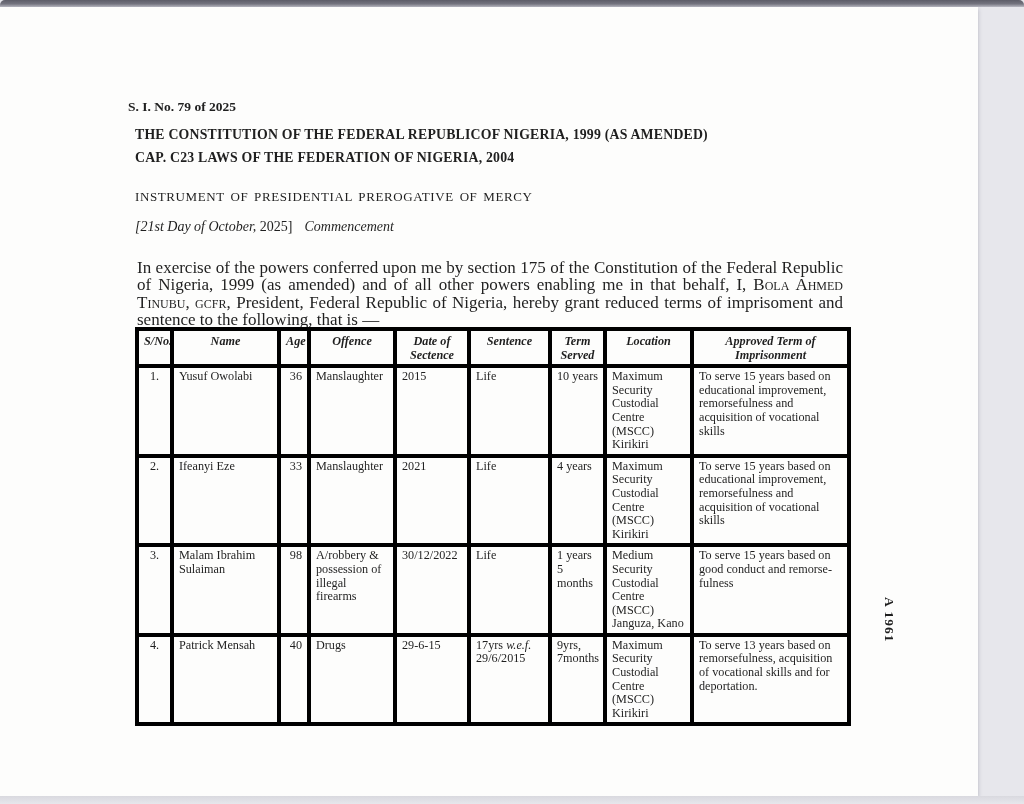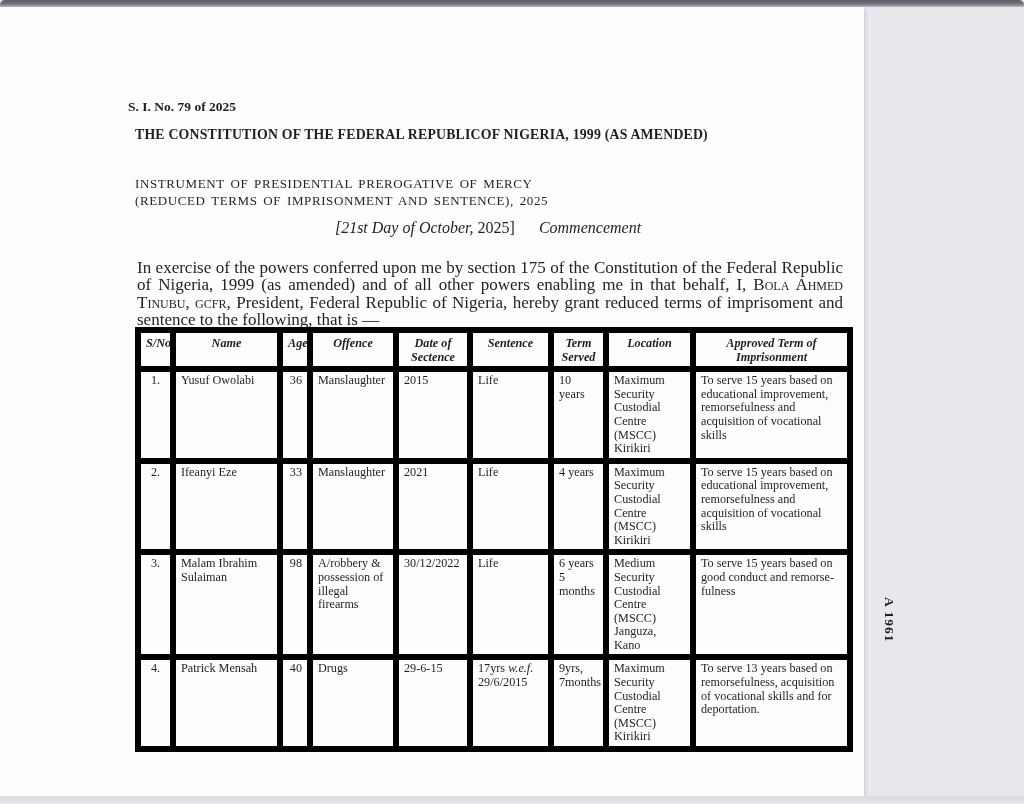--- a/index.html
+++ b/index.html
@@ -14,49 +14,49 @@
   .top-strip {
     position: absolute;
     top: 0; left: 0;
     width: 1024px; height: 7px;
     background: linear-gradient(180deg, #5d5d68 0%, #73737e 55%, #b9b9c2 100%);
     border-radius: 5px 5px 0 0;
   }
   .page {
     position: absolute;
     top: 7px; left: 0;
-    width: 864px; height: 789px;
+    width: 978px; height: 789px;
     background: #fdfdfc;
     box-shadow: 0 2px 4px rgba(90,90,110,0.35);
   }
   .si-number {
     position: absolute;
     top: 92px; left: 128px;
     font-weight: bold;
     font-size: 13.5px;
   }
   .center-block {
     position: absolute;
     left: 135px;
     width: 710px;
   }
   .title-line { font-weight: bold; font-size: 13.8px; letter-spacing: 0.2px; }
   .t1 { top: 120px; }
   .t2 { top: 143px; }
-  .subtitle-line { font-size: 13px; letter-spacing: 0.6px; word-spacing: 2px; }
+  .subtitle-line { font-size: 13px; letter-spacing: 0.6px; word-spacing: 2px; margin-top: 13px; }
   .s1 { top: 169px; }
   .s2 { top: 186px; }
   .commencement-row {
     position: absolute;
     top: 212px; left: 135px;
     width: 706px;
     display: flex;
-    justify-content: center;
-    gap: 24px;
-    font-size: 16px;
+    justify-content: flex-start;
+    gap: 12px;
+    font-size: 14px;
   }
   .commencement-row em { font-style: italic; }
   .preamble {
     position: absolute;
     top: 252px; left: 137px;
     width: 706px;
     font-size: 17px;
     line-height: 17.4px;
     text-align: justify;
   }
@@ -69,21 +69,21 @@
   .section-heading b { margin-right: 6px; }
   table.mercy {
     position: absolute;
     top: 320px; left: 135px;
     width: 712px;
     border-collapse: collapse;
     table-layout: fixed;
     font-size: 12.2px;
   }
   table.mercy th, table.mercy td {
-    border: 6px solid #000000;
+    border: 4px solid #000000;
     vertical-align: top;
     padding: 2px 5px 2px 5px;
     line-height: 13.6px;
     overflow: hidden;
   }
   table.mercy th {
     font-weight: bold;
     font-style: italic;
     text-align: center;
     padding-top: 4px;
@@ -113,22 +113,22 @@
 </head>
 <body>
 
 <div class="top-strip"></div>
 
 <div class="page">
 
   <div class="si-number">S. I. No. 79 of 2025</div>
 
   <div class="center-block title-line t1">THE CONSTITUTION OF THE FEDERAL REPUBLICOF NIGERIA, 1999 (AS AMENDED)</div>
+  <div class="center-block title-line t2">CAP. C23 LAWS OF THE FEDERATION OF NIGERIA, 2004</div>
   <div class="center-block subtitle-line s1">INSTRUMENT OF PRESIDENTIAL PREROGATIVE OF MERCY</div>
-  <div class="center-block subtitle-line s2">(REDUCED TERMS OF IMPRISONMENT AND SENTENCE), 2025</div>
 
   <div class="commencement-row">
     <span><em>[21st Day of October,</em> <span>2025]</span></span>
     <em>Commencement</em>
   </div>
 
   <p class="preamble"><span>In exercise of  the powers conferred  upon me by section 175  of  the Constitution of the Federal Republic of  Nigeria, 1999 (as amended) and of  all other powers enabling me in that behalf, I, </span><span class="smallcaps">Bola Ahmed Tinubu, gcfr</span><span>, President, Federal Republic of Nigeria, hereby grant reduced terms of imprisoment and sentence to the following, that is —</span></p>
 
 
   <table class="mercy">
@@ -179,21 +179,21 @@
         <td>Maximum Security Custodial Centre (MSCC) Kirikiri</td>
         <td>To serve 15 years based on educational improvement, remorsefulness  and acquisition of vocational skills</td>
       </tr>
       <tr class="data-row">
         <td>3.</td>
         <td>Malam Ibrahim Sulaiman</td>
         <td>98</td>
         <td>A/robbery &amp; possession of illegal firearms</td>
         <td>30/12/2022</td>
         <td>Life</td>
-        <td>6 years 5 months</td>
+        <td>1 years 5 months</td>
         <td>Medium Security Custodial Centre (MSCC) Janguza, Kano</td>
         <td>To serve 15 years based on good conduct and remorse­fulness</td>
       </tr>
       <tr class="data-row">
         <td>4.</td>
         <td>Patrick Mensah</td>
         <td>40</td>
         <td>Drugs</td>
         <td>29-6-15</td>
         <td><span>17yrs</span> <em class="wef">w.e.f.</em> <span>29/6/2015</span></td>

